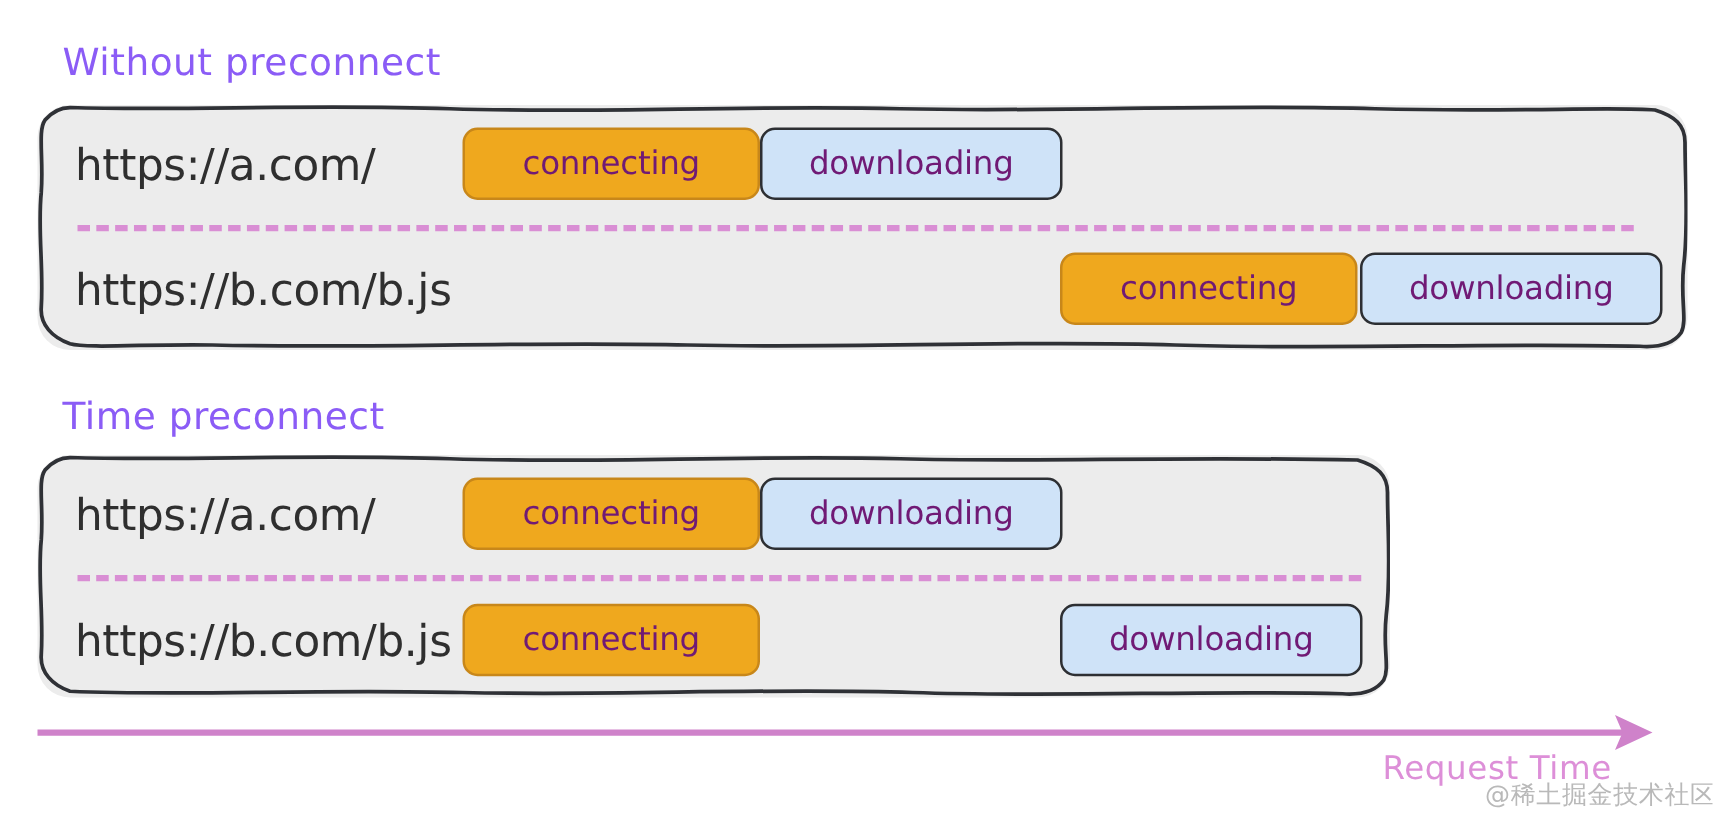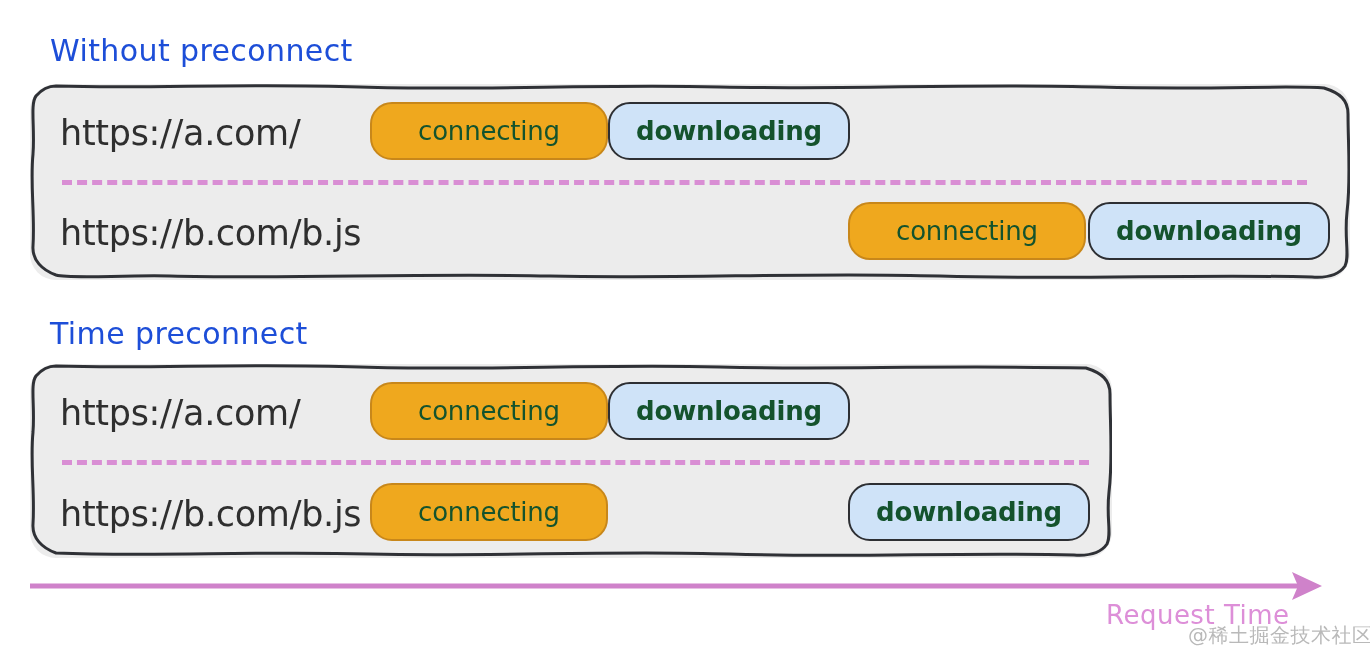--- a/index.html
+++ b/index.html
@@ -18,21 +18,21 @@
   .canvas {
     position: absolute;
     left: 0; top: 0;
     width: 1370px;
     height: 662px;
   }
 
   
   .section-title {
     position: absolute;
-    color: #1d4ed8;
+    color: #8b5cf6;
     font-family: "DejaVu Sans", sans-serif;
     font-size: 30px;
     font-weight: 400;
     letter-spacing: 0.4px;
     white-space: nowrap;
   }
   #title-without { left: 50px; top: 33px; }
   #title-with    { left: 50px; top: 316px; }
 
   
@@ -79,35 +79,34 @@
 
   
   .chip {
     position: absolute;
     display: flex;
     align-items: center;
     justify-content: center;
     box-sizing: border-box;
     height: 58px;
     border: 2.5px solid;
-    border-radius: 22px;
+    border-radius: 12px;
     font-family: "DejaVu Sans", sans-serif;
     font-size: 26px;
-    color: #14532d;
+    color: #701a75;
     white-space: nowrap;
     letter-spacing: -0.2px;
   }
   .chip.connecting {
     background: #efa81e;
     border-color: #c8871a;
   }
   .chip.downloading {
     background: #cfe3f8;
     border-color: #2d2f33;
-    font-weight: bold;
   }
 
   
   #chip-a-connect-1    { left: 370px;  top: 102px; width: 238px; }
   #chip-a-download-1   { left: 608px;  top: 102px; width: 242px; }
   #chip-b-connect-1    { left: 848px;  top: 202px; width: 238px; }
   #chip-b-download-1   { left: 1088px; top: 202px; width: 242px; }
   
   #chip-a-connect-2    { left: 370px;  top: 382px; width: 238px; }
   #chip-a-download-2   { left: 608px;  top: 382px; width: 242px; }

